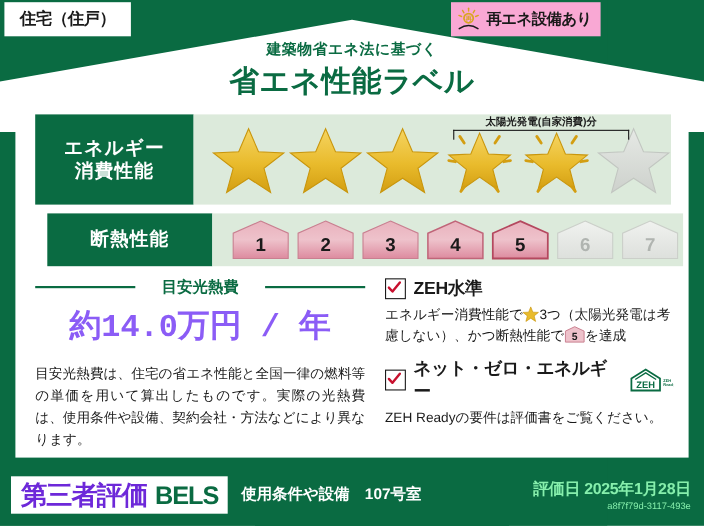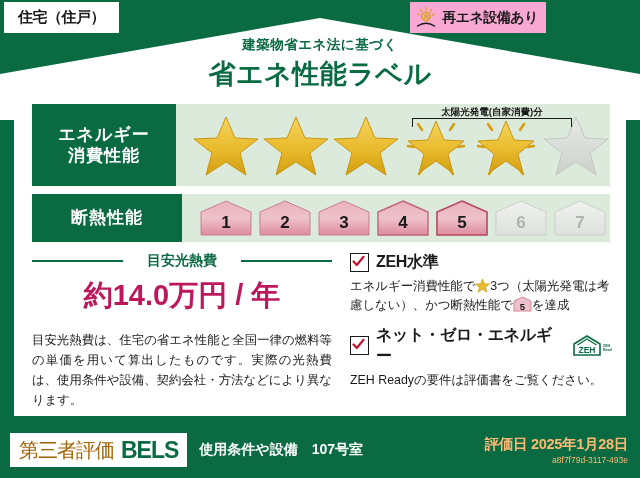--- a/index.html
+++ b/index.html
@@ -47,21 +47,21 @@
   
   .body-panel{
     position:absolute;left:14px;top:96px;
     width:612px;height:320px;
     background:#ffffff;
     z-index:2;
   }
   
   .row{position:absolute;display:flex;align-items:stretch;}
   .row-energy{left:18px;top:8px;width:578px;height:82px;}
-  .row-insul{left:18px;top:98px;width:578px;height:48px;}
+  .row-insul{left:29px;top:98px;width:578px;height:48px;}
   .row-label{
     background:#0a6b42;color:#fff;
     display:flex;align-items:center;justify-content:center;
     text-align:center;font-weight:bold;
     letter-spacing:1px;line-height:1.25;
   }
   .row-energy .row-label{width:150px;font-size:17px;}
   .row-insul .row-label{width:150px;font-size:17px;}
   .row-content{
     flex:1;background:#dceadb;
@@ -94,21 +94,21 @@
   
   .cost-block{position:absolute;left:18px;top:156px;width:300px;}
   .cost-head{
     display:flex;align-items:center;gap:24px;
     font-size:14px;font-weight:bold;color:#0a6b42;
     justify-content:center;
   }
   .cost-head .hr{flex:1;height:1.5px;background:#0a6b42;}
   .cost-value{
     text-align:center;font-size:29px;font-weight:bold;
-    color:#be185d;margin-top:6px;letter-spacing:0px;
+    color:#8b5cf6;margin-top:6px;letter-spacing:0px;font-family:Liberation Mono, monospace;
   }
   .cost-note{
     margin-top:14px;font-size:12.4px;line-height:1.62;
     color:#1a1a1a;text-align:justify;
   }
   
   .crit-block{position:absolute;left:336px;top:156px;width:262px;}
   .crit{margin-bottom:10px;}
   .crit-title{display:flex;align-items:center;gap:7px;}
   .chk{
@@ -139,28 +139,28 @@
   
   .footer{
     position:absolute;left:0;bottom:0;width:640px;height:56px;
     display:flex;align-items:center;
   }
   .bels{
     margin-left:10px;background:#fff;
     height:34px;padding:0 9px;
     display:flex;align-items:center;gap:7px;
   }
-  .bels-jp{font-size:20px;font-weight:normal;color:#a16207;letter-spacing:-1px;}
+  .bels-jp{font-size:24px;font-weight:bold;color:#6d28d9;letter-spacing:-1px;}
   .bels-en{font-size:23px;font-weight:bold;color:#0a6b42;letter-spacing:-1px;}
   .prop-name{
     margin-left:12px;color:#fff;font-size:14px;font-weight:bold;
     letter-spacing:0px;
   }
   .footer-right{
-    margin-left:auto;margin-right:12px;text-align:right;color:#fdba74;
+    margin-left:auto;margin-right:12px;text-align:right;color:#86efac;
   }
   .eval-date{font-size:14.5px;font-weight:bold;letter-spacing:-0.3px;}
   .eval-id{font-size:8.5px;letter-spacing:0px;margin-top:1px;}
 </style>
 </head>
 <body>
 
 <div class="label">
 
   <svg class="roof" viewBox="0 0 640 120" preserveAspectRatio="none">

